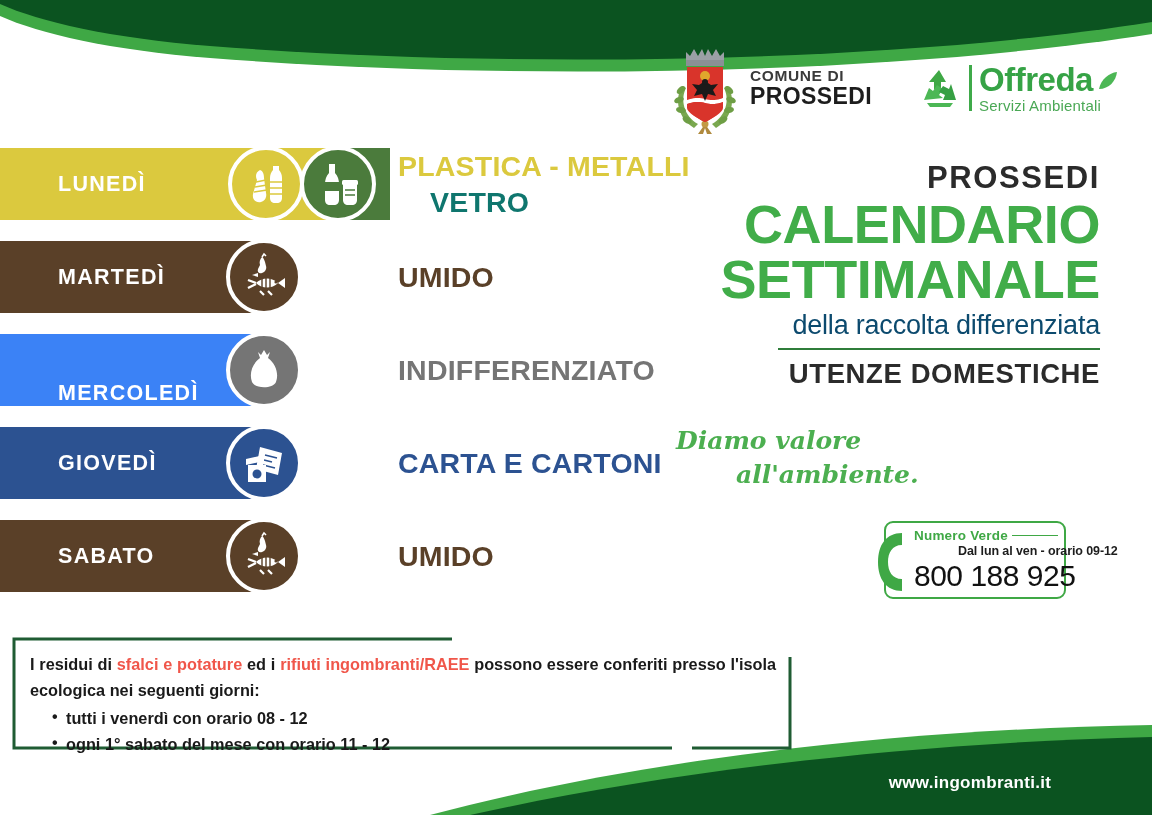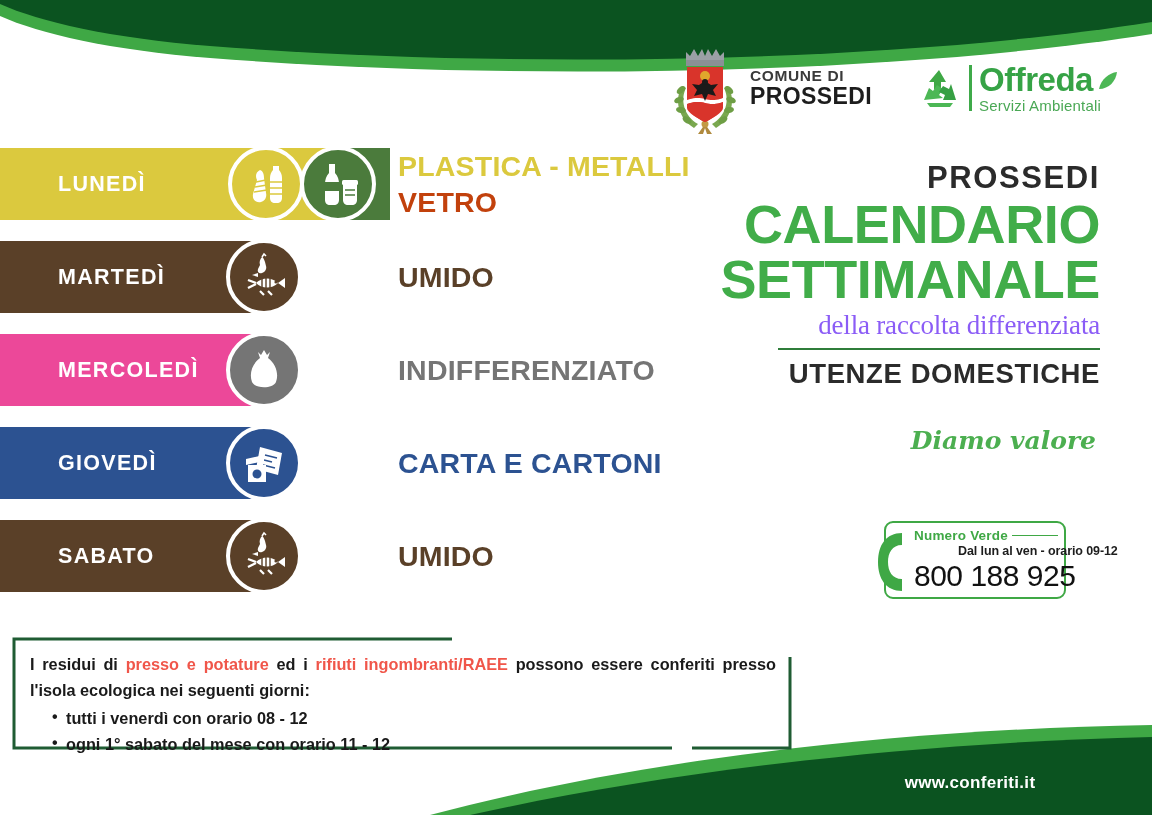--- a/index.html
+++ b/index.html
@@ -79,27 +79,27 @@
   
   .row-lun .day-bar { width: 390px; background: #DBC93E; }
   .row-lun .icon-a { left: 228px; background: #DBC93E; z-index: 3; }
   .row-lun .icon-b { left: 300px; background: #4B7B3C; z-index: 2; }
   .row-lun .glass-band {
     position: absolute; left: 330px; top: 0; width: 60px; height: 72px;
     background: #4B7B3C; z-index: 1;
   }
   .row-lun .day-label { left: 398px; }
   .lbl-plastica { color: #DBC93E; }
-  .lbl-vetro { color: #c2410c; }
+  .lbl-vetro { color: #0f766e; margin-left: 32px; }
 
   .row-mar .day-bar { width: 268px; background: #5A4028; }
   .row-mar .day-icon { left: 226px; background: #5A4028; }
   .row-mar .day-label { color: #5A4028; }
 
-  .row-mer .day-bar { width: 268px; background: #ec4899; }
+  .row-mer .day-bar { width: 268px; background: #3b82f6; align-items: flex-end; }
   .row-mer .day-icon { left: 226px; background: #757575; }
   .row-mer .day-label { color: #757575; }
 
   .row-gio .day-bar { width: 268px; background: #2C5291; }
   .row-gio .day-icon { left: 226px; background: #2C5291; }
   .row-gio .day-label { color: #2C5291; }
 
   .row-sab .day-bar { width: 268px; background: #5A4028; }
   .row-sab .day-icon { left: 226px; background: #5A4028; }
   .row-sab .day-label { color: #5A4028; }
@@ -108,32 +108,32 @@
   .title-col { position: absolute; top: 160px; left: 700px; width: 400px; text-align: right; }
   .t-town {
     font-size: 31px; font-weight: bold; color: #2b2b2b;
     letter-spacing: 1.6px;
   }
   .t-main {
     font-size: 54px; font-weight: bold; color: #41AD49;
     letter-spacing: -0.4px; line-height: 0.98; margin-top: 2px;
   }
   .t-sub {
-    font-size: 27px; color: #8b5cf6; letter-spacing: -0.2px;
-    margin-top: 4px; font-family: Liberation Serif, serif;
+    font-size: 27px; color: #0c4a6e; letter-spacing: -0.2px;
+    margin-top: 4px; font-family: Liberation Sans, sans-serif;
   }
   .t-rule { height: 2.5px; background: #2f7d3a; margin: 7px 0 8px auto; width: 322px; }
   .t-utenze {
     font-size: 27.5px; font-weight: bold; color: #2b2b2b;
     letter-spacing: 0.6px;
   }
 
   .tagline {
-    position: absolute; top: 424px; left: 696px; width: 400px;
-    text-align: right;
+    position: absolute; top: 424px; left: 676px; width: 400px;
+    text-align: left;
     font-family: "DejaVu Serif", serif;
     font-style: italic; font-weight: bold;
     color: #4CAF50; font-size: 25px; line-height: 1.35;
   }
   .tagline .l2 { display: block; padding-left: 60px; }
 
   
   .verde-box {
     position: absolute; top: 521px; left: 884px;
     width: 182px; height: 78px;
@@ -370,20 +370,21 @@
     <div class="t-town">PROSSEDI</div>
     <div class="t-main">CALENDARIO</div>
     <div class="t-main">SETTIMANALE</div>
     <div class="t-sub">della raccolta differenziata</div>
     <div class="t-rule"></div>
     <div class="t-utenze">UTENZE DOMESTICHE</div>
   </div>
 
   <div class="tagline">
     <span class="l1">Diamo valore</span>
+    <span class="l2">all'ambiente.</span>
   </div>
 
   <div class="verde-box">
     <svg class="verde-phone" viewBox="0 0 30 62">
       <path d="M26,2 C10,2 2,14 2,31 C2,48 10,60 26,60 L26,48 C16,48 12,40 12,31 C12,22 16,14 26,14 Z" fill="#3FA845"></path>
     </svg>
     <div class="verde-inner">
       <div class="verde-top">
         <span class="verde-title">Numero Verde</span>
         <span class="verde-dash"></span>
@@ -393,24 +394,24 @@
     </div>
   </div>
 
   <div class="note-box">
     <svg class="note-border" viewBox="0 0 780 113" preserveAspectRatio="none">
       <path d="M440,2 L2,2 L2,111 L660,111" fill="none" stroke="#1F5C33" stroke-width="3"></path>
       <path d="M778,20 L778,111 L680,111" fill="none" stroke="#1F5C33" stroke-width="3"></path>
     </svg>
     <div class="note-text">
       <div class="note-p1">
-        <span>I residui di </span><span class="note-hl">presso e potature</span><span> ed i </span><span class="note-hl">rifiuti ingombranti/RAEE</span><span> possono essere conferiti presso l'isola ecologica nei seguenti giorni:</span>
+        <span>I residui di </span><span class="note-hl">sfalci e potature</span><span> ed i </span><span class="note-hl">rifiuti ingombranti/RAEE</span><span> possono essere conferiti presso l'isola ecologica nei seguenti giorni:</span>
       </div>
       <ul class="note-list">
         <li>tutti i venerdì con orario 08 - 12</li>
         <li>ogni 1° sabato del mese con orario 11 - 12</li>
       </ul>
     </div>
   </div>
 
-  <div class="footer-url">www.conferiti.it</div>
+  <div class="footer-url">www.ingombranti.it</div>
 
 </div>
 
 </body></html>

